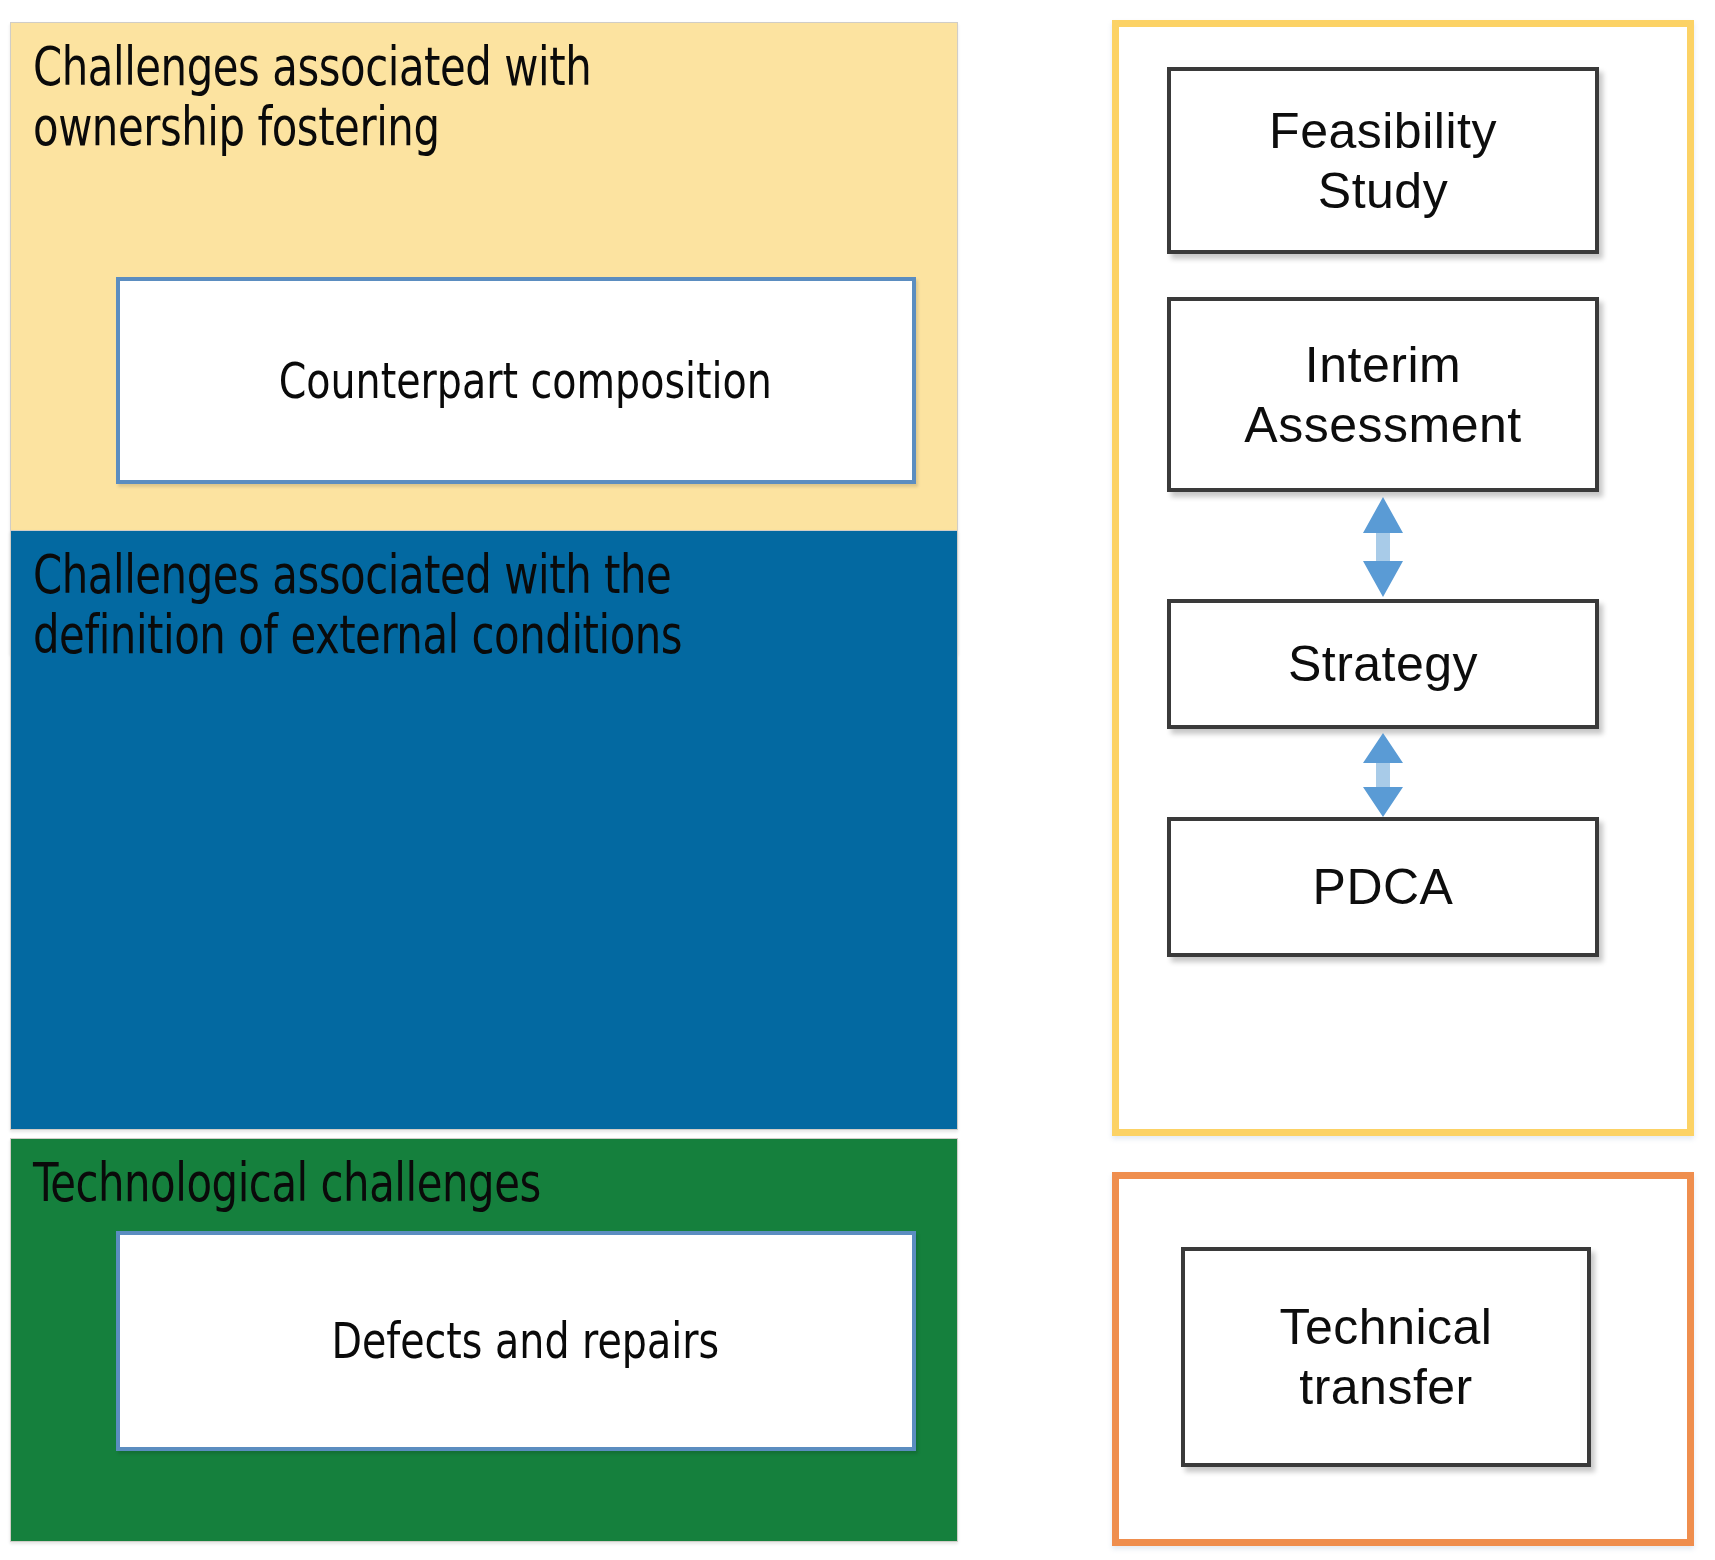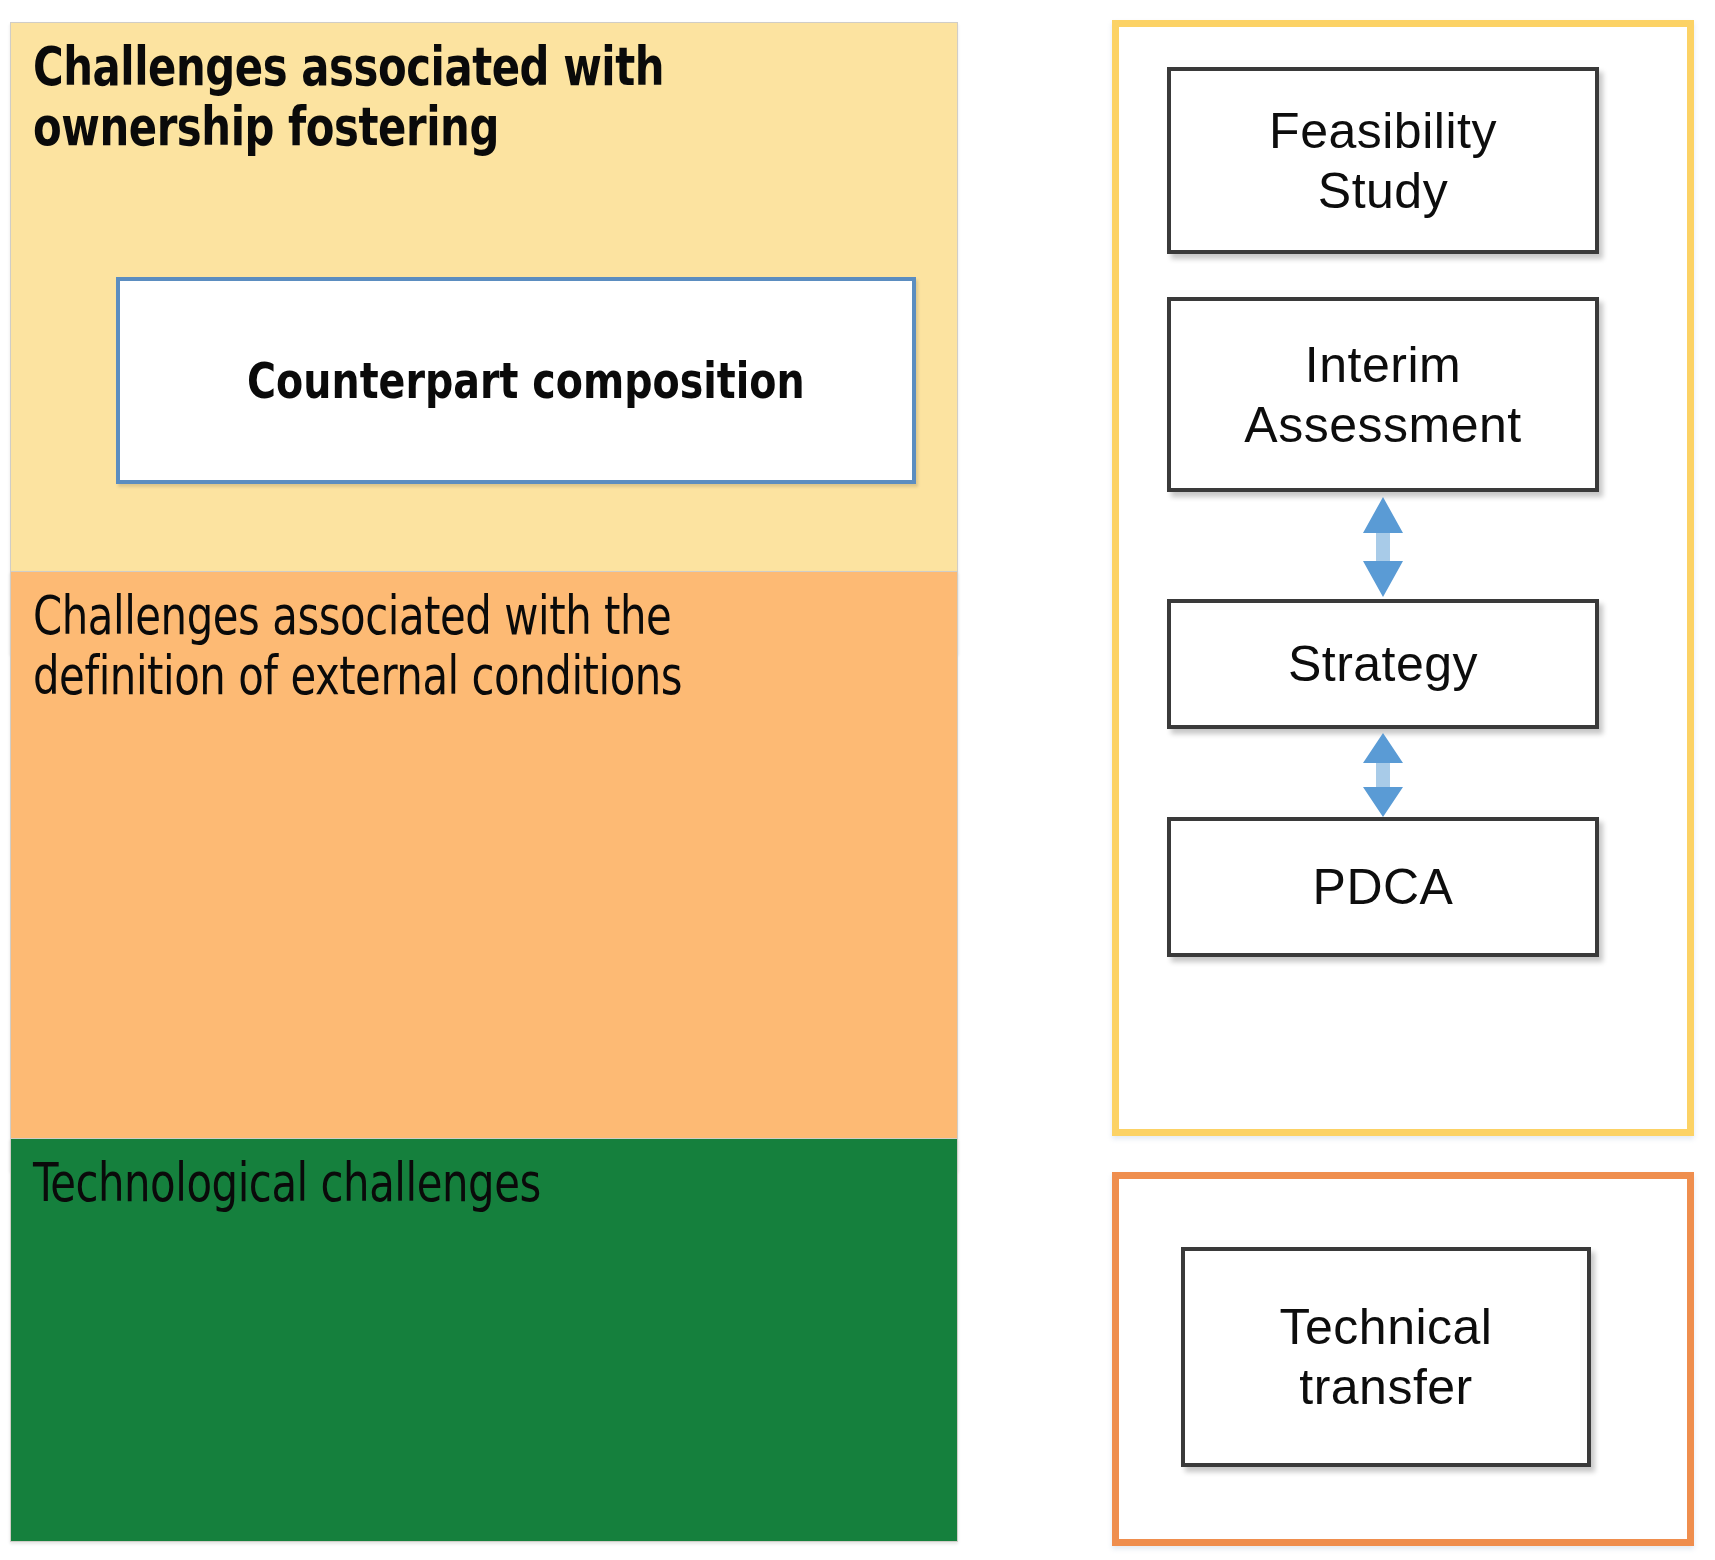--- a/index.html
+++ b/index.html
@@ -14,22 +14,22 @@
 
   
   .left-col{position:absolute;left:10px;top:22px;width:948px;height:1524px;}
 
   .panel{
     position:absolute;left:0;width:948px;
     box-sizing:border-box;
     border:1px solid #d0cdc7;
     box-shadow:0 2px 3px rgba(0,0,0,0.10);
   }
-  .panel-1{top:0px;height:632px;background:#fce3a0;font-weight:bold;}
-  .panel-2{top:508px;height:600px;background:#fdba74;margin-top:41px;}
+  .panel-1{top:0px;height:632px;background:#fce3a0;}
+  .panel-2{top:508px;height:600px;background:#0369a1;}
   .panel-3{top:1116px;height:404px;background:#15803d;}
 
   .panel-title{
     position:absolute;left:22px;right:18px;top:14px;
     font-family:"DejaVu Sans Condensed","Liberation Sans",sans-serif;
     font-size:54px;
     line-height:1.12;
     color:#0a0a0a;
     letter-spacing:-0.5px;
     font-stretch:condensed;
@@ -118,20 +118,23 @@
       </div>
     </div>
 
     <div class="panel panel-2">
       <div class="panel-title">Challenges associated with the
 definition of external conditions</div>
     </div>
 
     <div class="panel panel-3">
       <div class="panel-title">Technological challenges</div>
+      <div class="inner-box ib-3" style="top:92px;">
+        <span>Defects and repairs</span>
+      </div>
     </div>
 
   </div>
 
   <div class="right-col">
 
     <div class="group-box group-yellow">
 
       <div class="flow-box fb-feas">
         <span>Feasibility

